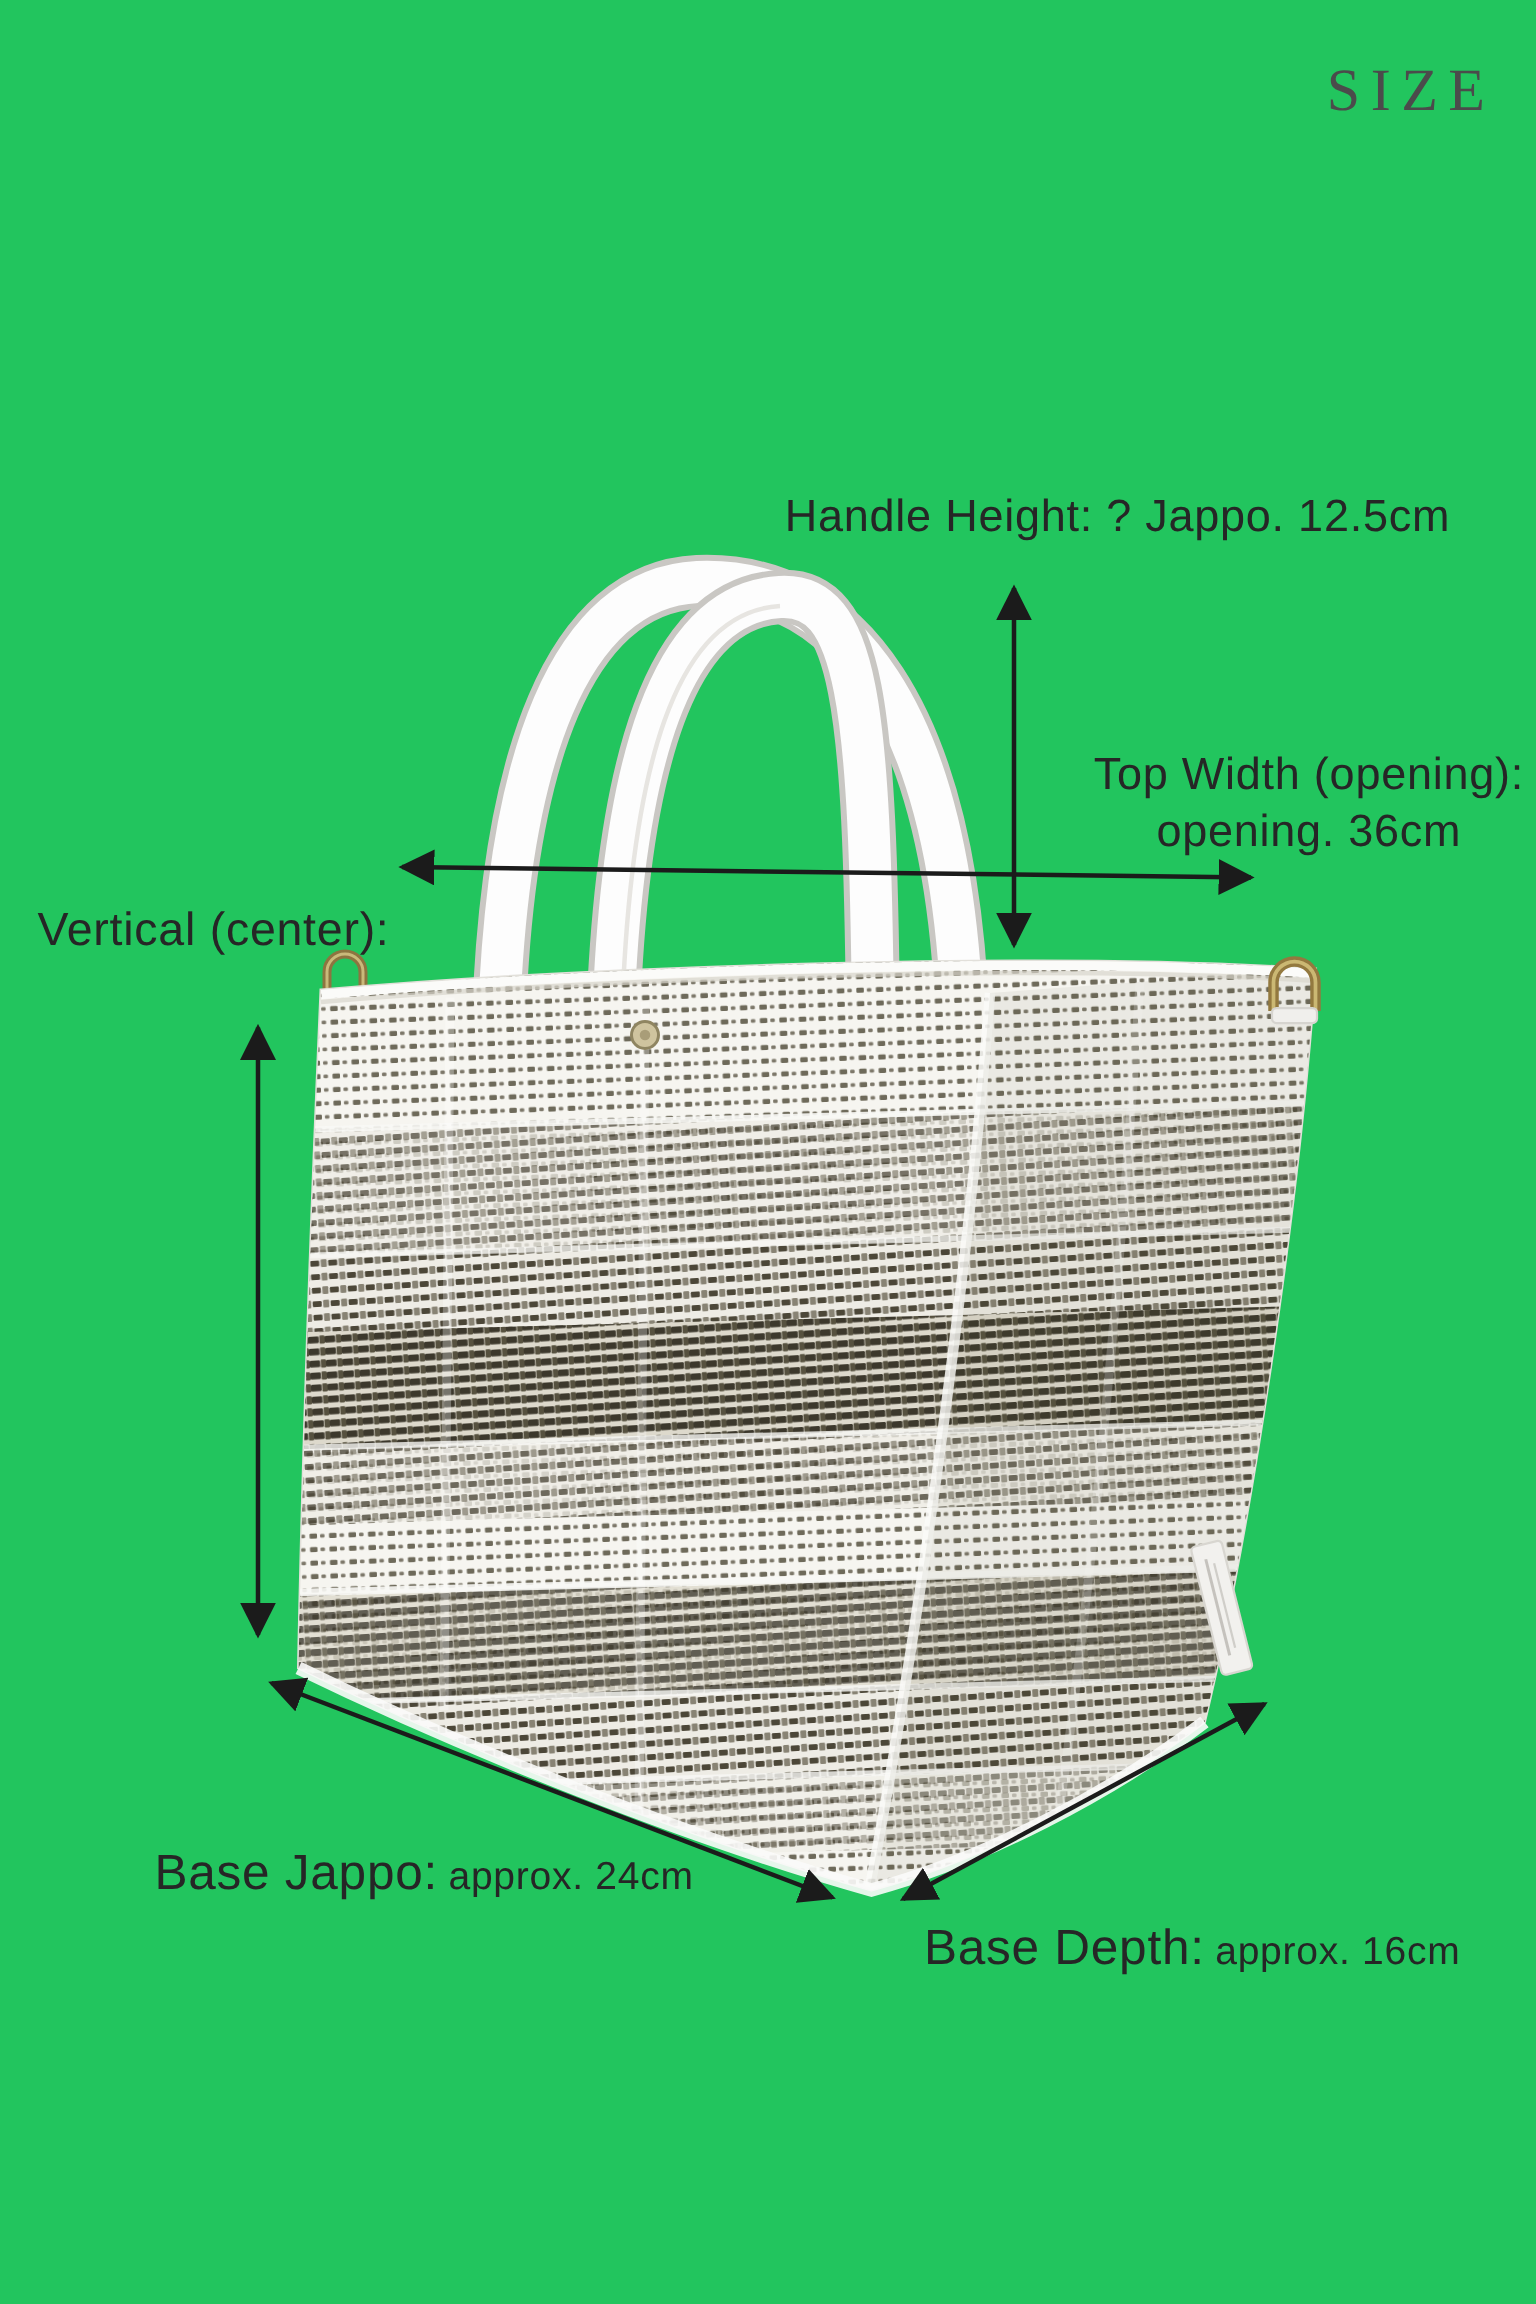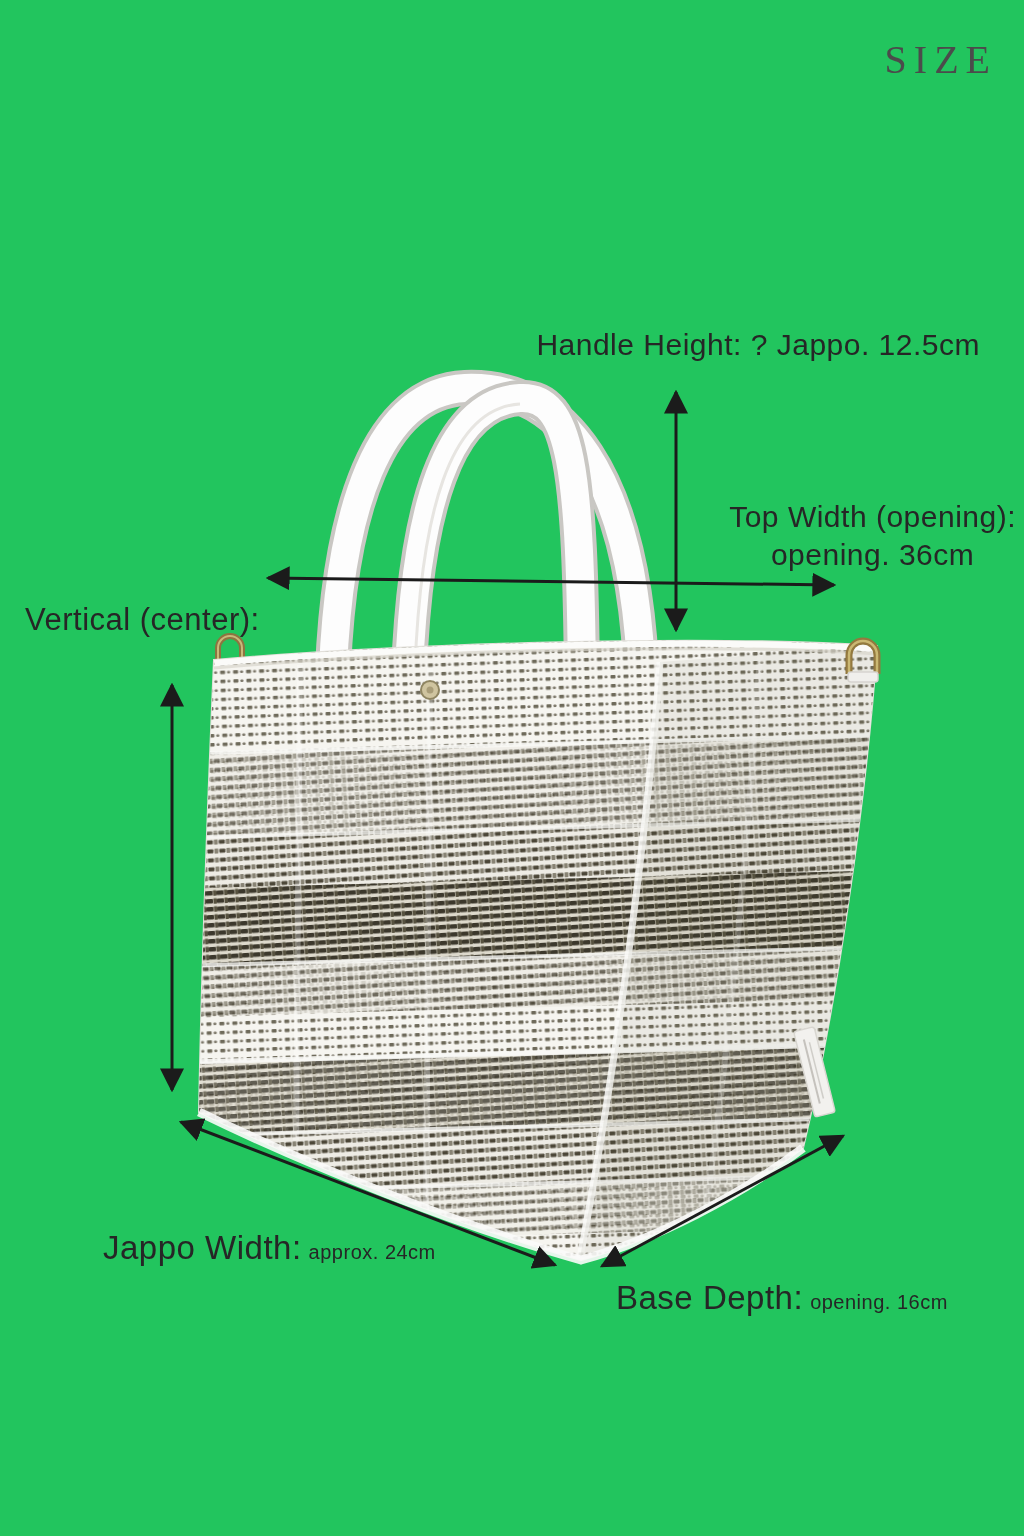--- a/index.html
+++ b/index.html
@@ -22,33 +22,33 @@
   #size-title{
     position:absolute;
     top:36px;right:27px;
     font-family:"Liberation Serif", serif;
     font-size:40px;
     letter-spacing:7px;
     color:#4b4b4b;
   }
   #handle-height-label{
     left:510px;top:328px;width:470px;
-    text-align:right;font-size:30px;
+    text-align:center;font-size:30px;
   }
   #top-width-label{
     top:498px;right:8px;
     text-align:center;font-size:30px;line-height:38px;
   }
   #vertical-center-label{
     left:25px;top:599px;
     text-align:left;font-size:31px;line-height:41px;
   }
   #base-width-label{left:103px;top:1229px;font-size:33px;}
   #base-depth-label{left:616px;top:1279px;font-size:33px;}
-  .approx-value{font-size:20px;margin-left:7px;}
+  .approx-value{font-size:26px;margin-left:7px;}
   .two-line span{display:block;}
 </style>
 </head>
 <body>
 
 <div id="page">
 
   <svg id="scene" viewBox="0 0 1024 1536" aria-hidden="true">
     <defs>
       <marker id="ah" viewBox="0 0 10 10" refX="9" refY="5" markerWidth="8" markerHeight="8" orient="auto-start-reverse">
@@ -156,20 +156,20 @@
   <div id="top-width-label" class="label two-line">
     <span>Top Width (opening):</span>
     <span>opening. 36cm</span>
   </div>
 
   <div id="vertical-center-label" class="label two-line">
     <span>Vertical (center):</span>
   </div>
 
   <div id="base-width-label" class="label">
-    <span>Jappo Width:</span><span class="approx-value">approx. 24cm</span>
+    <span>Base Jappo:</span><span class="approx-value">approx. 24cm</span>
   </div>
 
   <div id="base-depth-label" class="label">
-    <span>Base Depth:</span><span class="approx-value">opening. 16cm</span>
+    <span>Base Depth:</span><span class="approx-value">approx. 16cm</span>
   </div>
 
 </div>
 
 </body></html>

